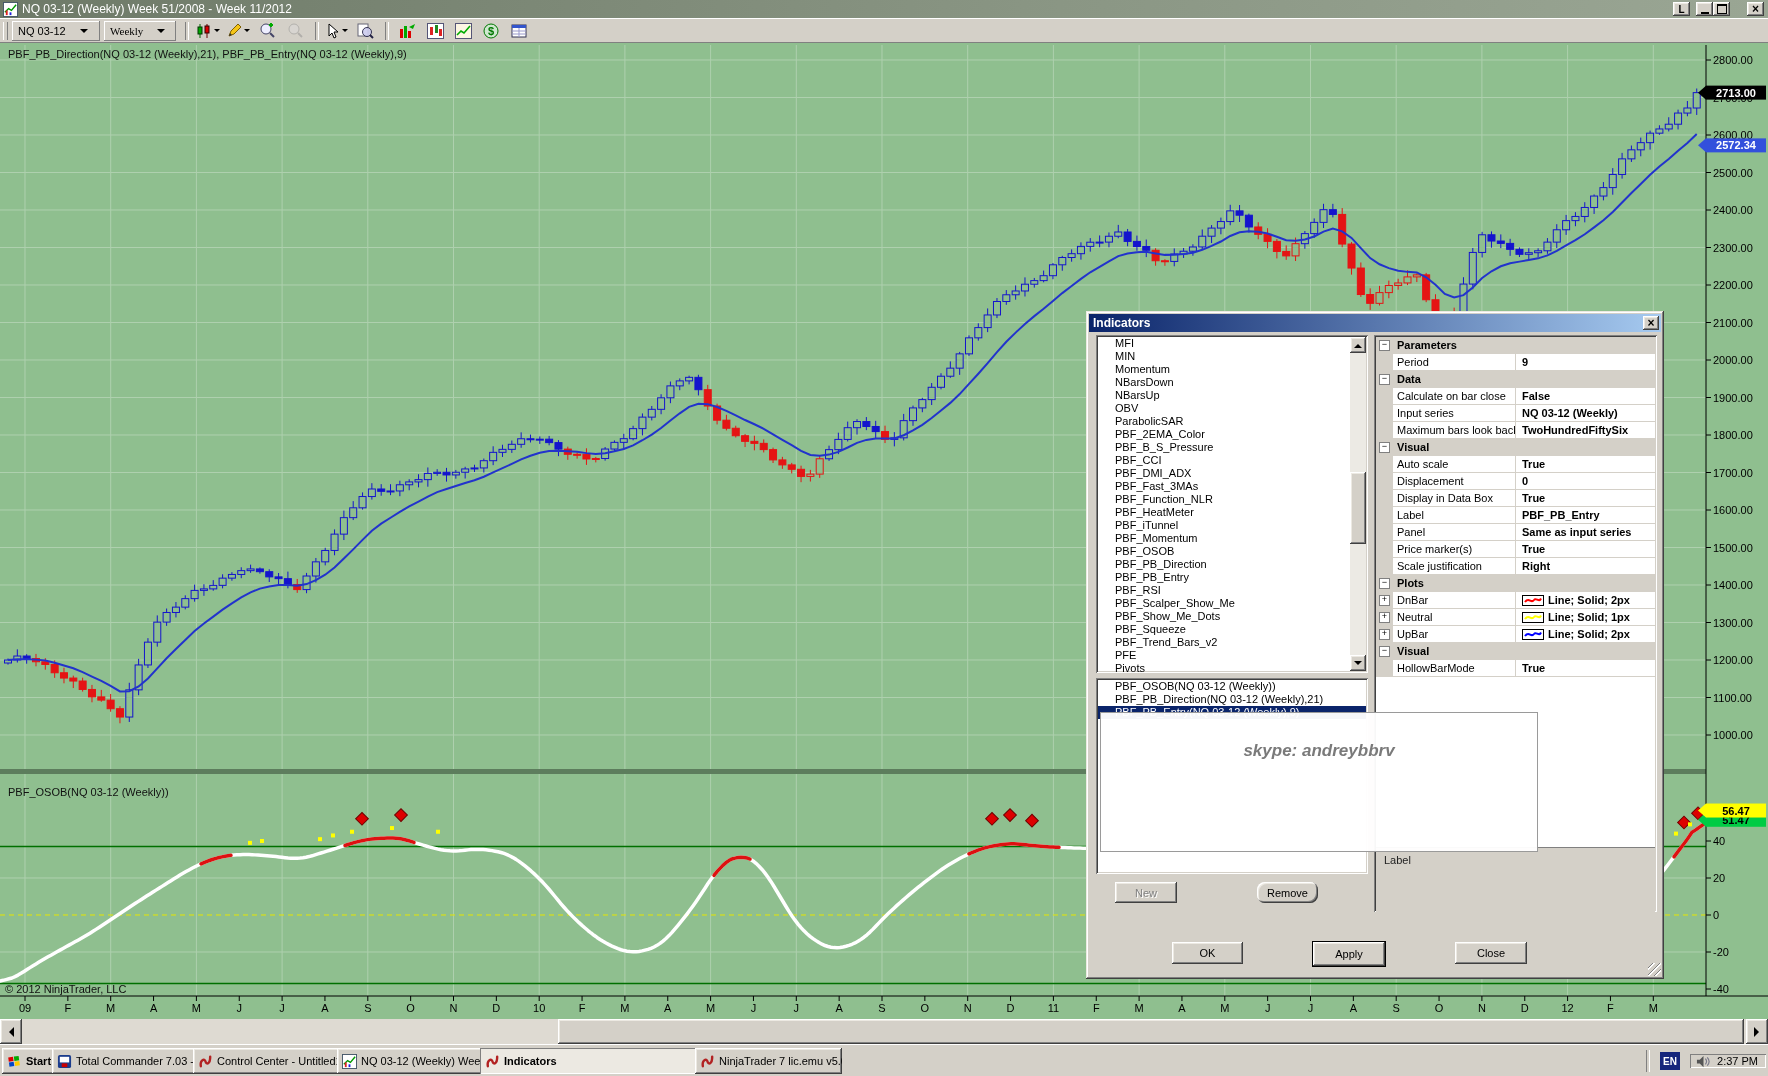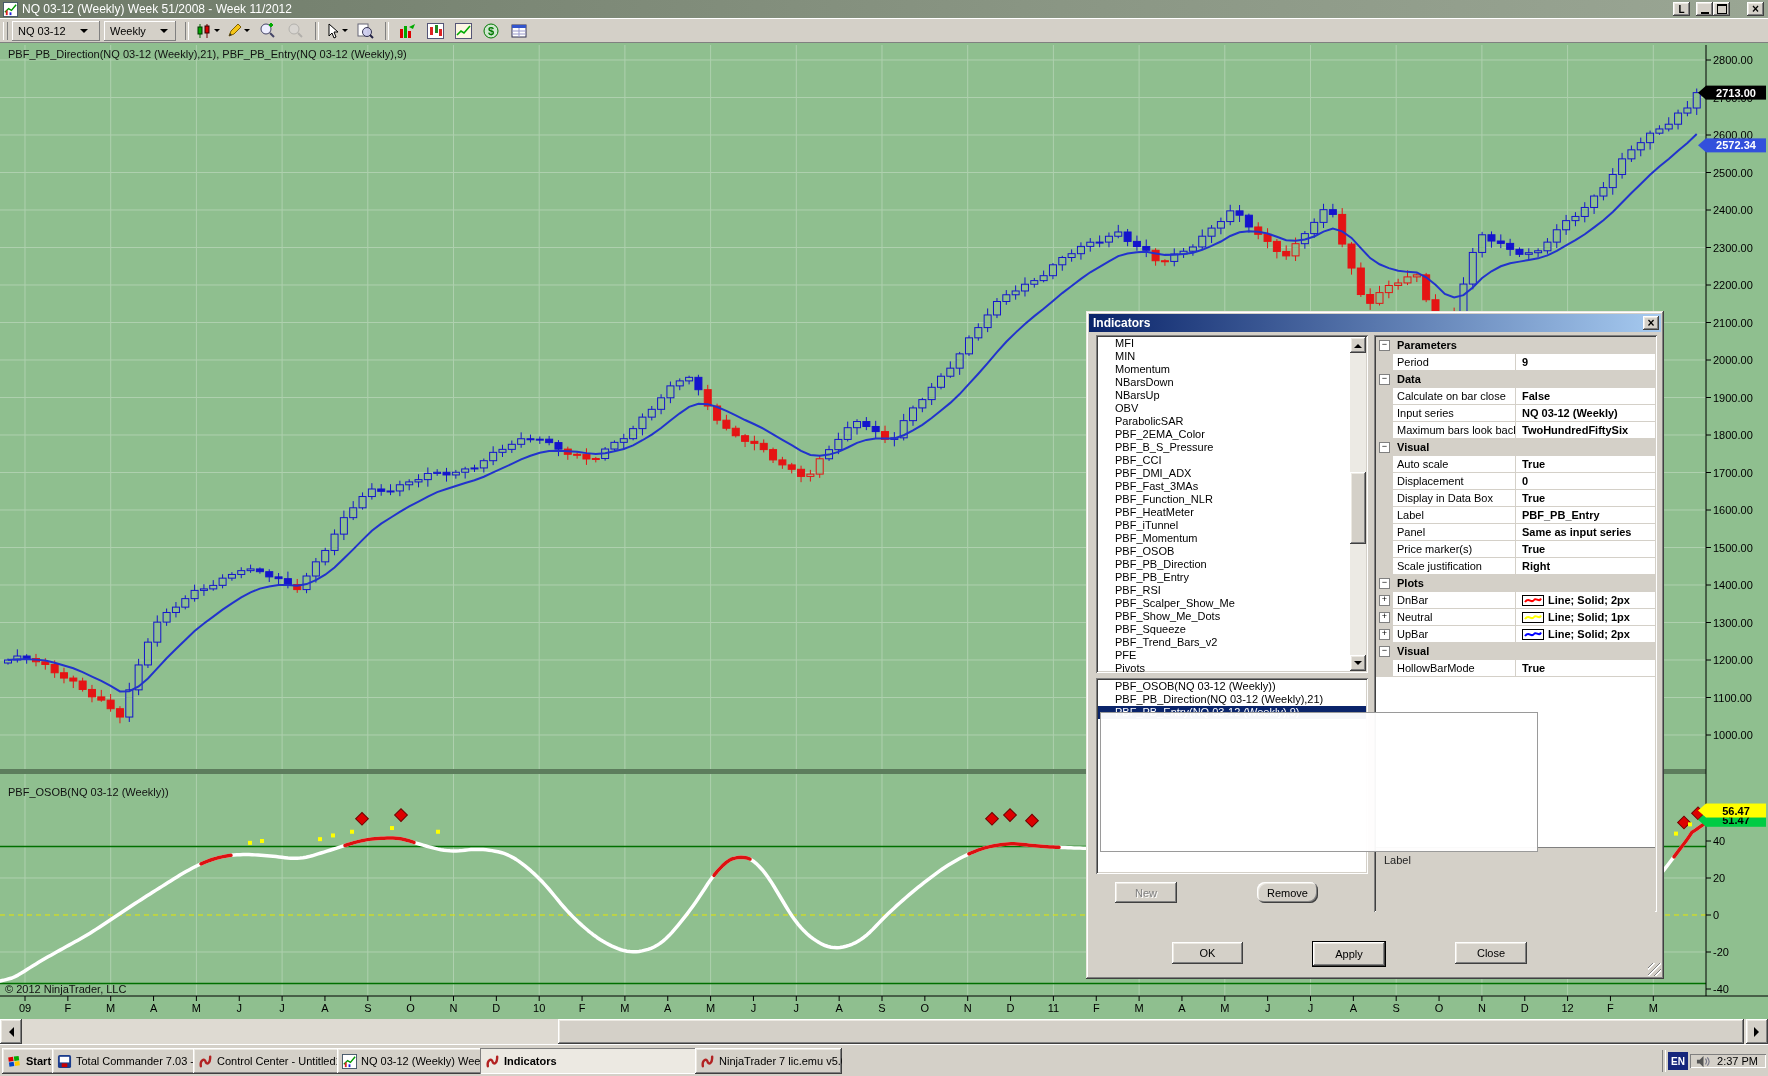--- a/index.html
+++ b/index.html
@@ -41,21 +41,21 @@
   .tri-left{width:0;height:0;border:5px solid transparent;border-right-color:#000;margin-left:-4px;}
   .tri-right{width:0;height:0;border:5px solid transparent;border-left-color:#000;margin-right:-4px;}
   .hs-thumb{position:absolute;top:0;height:25px;}
 
   
   .taskbar{position:absolute;left:0;top:1044px;width:1768px;height:32px;background:#d4d0c8;border-top:1px solid #fff;z-index:40;}
   .task-btn{position:absolute;top:3px;height:26px;display:flex;align-items:center;gap:4px;padding:0 5px;
     font-size:11px;white-space:nowrap;overflow:hidden;}
   .task-btn.active{box-shadow:inset 1px 1px #808080,inset -1px -1px #fff;background:#ece9e2;font-weight:bold;}
   .task-icon{width:15px;height:15px;flex:0 0 auto;display:inline-flex;}
-  .tray{position:absolute;right:2px;top:3px;height:26px;display:flex;align-items:center;gap:2px;}
+  .tray{position:absolute;right:2px;top:3px;height:26px;display:flex;align-items:center;gap:10px;}
   .tray-divider{width:2px;height:22px;border-left:1px solid #808080;border-right:1px solid #fff;}
   .lang-box{width:20px;height:18px;background:#16267c;color:#fff;font-size:10px;font-weight:bold;
     display:flex;align-items:center;justify-content:center;}
   .tray-panel{height:14px;display:flex;align-items:center;gap:6px;padding:0 8px 0 6px;
     box-shadow:inset 1px 1px #808080,inset -1px -1px #fff;}
 
   
   .dialog{position:absolute;left:1086px;top:311px;width:578px;height:668px;background:#d4d0c8;z-index:20;
     box-shadow:inset -1px -1px #404040,inset 1px 1px #ece9e2,inset -2px -2px #808080,inset 2px 2px #fff;}
   .dlg-titlebar{position:absolute;left:3px;top:3px;right:3px;height:18px;
@@ -703,21 +703,21 @@
       <span class="glyph-x">×</span>
     </div>
 </div>
 
 <div class="toolbar">
   <div class="tb-grip"></div>
   <div class="tb-combo b-out-thin" style="width:78px;">
     <span>NQ 03-12</span>
       <span class="arr"></span>
   </div>
-  <div class="tb-combo b-out-thin" style="width:62px;">
+  <div class="tb-combo b-out-thin" style="width:62px;font-family:Liberation Serif, serif;">
     <span>Weekly</span>
       <span class="arr"></span>
   </div>
   <div class="tb-sep"></div>
   <div class="tb-btn tb-flat">
     <svg width="16" height="16" viewBox="0 0 16 16">
         <line x1="4" y1="1" x2="4" y2="15" stroke="#060"></line>
         <rect x="2" y="4" width="4" height="7" fill="#0a0" stroke="#030"></rect>
         <line x1="11" y1="1" x2="11" y2="15" stroke="#600"></line>
         <rect x="9" y="3" width="4" height="7" fill="#d00" stroke="#300"></rect>
@@ -1028,20 +1028,21 @@
     </div>
   </div>
 
   <div class="dlg-btn b-out" style="left:86px;top:631px;width:71px;height:22px;">OK</div>
   <div class="dlg-btn b-out default" style="left:226px;top:630px;width:72px;height:24px;">Apply</div>
   <div class="dlg-btn b-out" style="left:369px;top:631px;width:72px;height:22px;">Close</div>
   <div class="grip"></div>
 </div>
 
 <div class="watermark">
+  <div>skype: andreybbrv</div>
 </div>
 
 <div class="taskbar">
   <div class="task-btn b-out" style="left:2px;width:46px;font-weight:bold;">
     <span class="task-icon">
         <svg viewBox="0 0 16 16" width="14" height="14">
           <g transform="rotate(-8 8 8)">
             <rect x="2" y="3" width="5.5" height="5" fill="#d00"></rect>
             <rect x="8.5" y="3" width="5.5" height="5" fill="#0a0"></rect>
             <rect x="2" y="8.8" width="5.5" height="5" fill="#04c"></rect>

